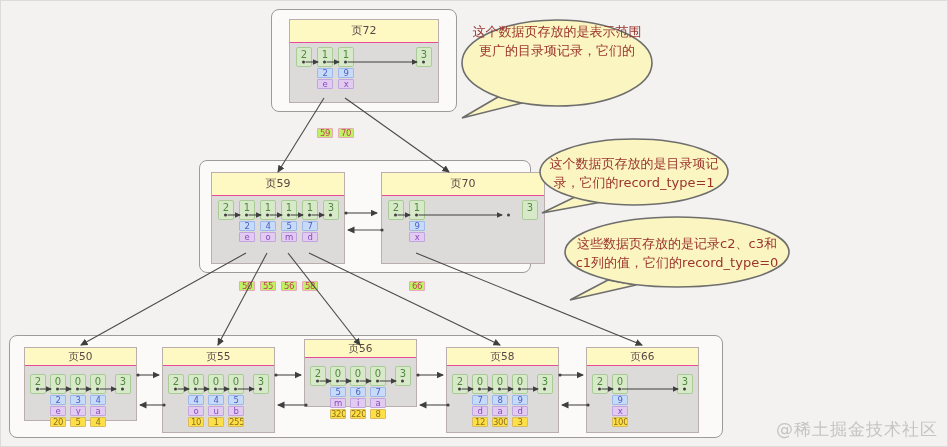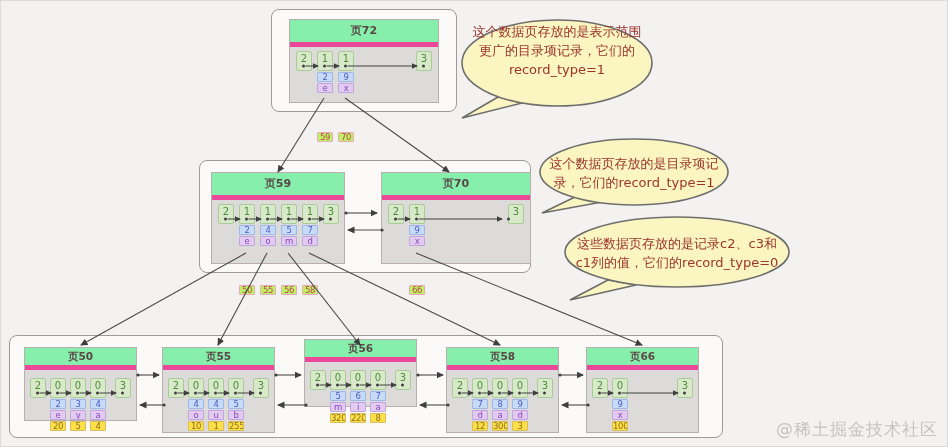--- a/index.html
+++ b/index.html
@@ -10,24 +10,23 @@
   }
   .group {
     position:absolute; background:#fbfaf8; border:1.5px solid #9d9b99;
     border-radius:8px; box-sizing:border-box;
   }
   .page {
     position:absolute; border:1px solid #b9b0ae; background:#dcdbd9;
     box-sizing:border-box;
   }
   .page-header {
-    background:#86efac; border-bottom:5px solid #ec4899; color:#5a4646;
+    background:#fef9c3; border-bottom:1px solid #ec4899; color:#5a4646;
     text-align:center; font-size:11px; height:22px; line-height:22px;
     overflow:hidden;
-    font-weight:bold;
   }
   .page.small .page-header { height:17px; line-height:17px; font-size:10.5px; }
   .page-body { position:relative; height:calc(100% - 22px); }
   .page.small .page-body { height:calc(100% - 17px); }
   .rec-row { display:flex; gap:5px; padding:4px 6px 0 6px; }
   .page.small .rec-row { gap:4px; padding:8px 5px 0 5px; }
   .rec { width:16px; flex:0 0 auto; display:flex; flex-direction:column; }
   .rec.last { margin-left:auto; }
   .rec-type {
     height:20px; background:#d8e9ca; border:1px solid #a9cc96; border-radius:2px;
@@ -150,21 +149,21 @@
           <circle cx="97.5" cy="19" r="1.5" fill="#3f3f3f"></circle>
           <circle cx="118.5" cy="19" r="1.5" fill="#3f3f3f"></circle>
           <line x1="15.5" y1="19" x2="28" y2="19" stroke="#3f3f3f" stroke-width="1" marker-end="url(#m-p59)"></line>
           <line x1="36.5" y1="19" x2="49" y2="19" stroke="#3f3f3f" stroke-width="1" marker-end="url(#m-p59)"></line>
           <line x1="57.5" y1="19" x2="70" y2="19" stroke="#3f3f3f" stroke-width="1" marker-end="url(#m-p59)"></line>
           <line x1="78.5" y1="19" x2="91" y2="19" stroke="#3f3f3f" stroke-width="1" marker-end="url(#m-p59)"></line>
           <line x1="99.5" y1="19" x2="112" y2="19" stroke="#3f3f3f" stroke-width="1" marker-end="url(#m-p59)"></line>
         </svg>
       </div>
     </div>
-    <div class="page" style="left: 380px; top: 171px; width: 150px; height: 92px;">
+    <div class="page" style="left: 380px; top: 171px; width: 164px; height: 92px;">
       <div class="page-header">页70</div>
       <div class="page-body">
         <div class="rec-row">
           <div class="rec">
             <div class="rec-type">2</div>
           </div>
           <div class="rec">
             <div class="rec-type">1</div>
             <div class="val c2">9</div>
             <div class="val c3">x</div>
@@ -453,21 +452,20 @@
         <circle cx="559" cy="374" r="1.6" fill="#3f3f3f"></circle>
         <line x1="559" y1="374" x2="582" y2="374" stroke="#4a4a4a" stroke-width="1.1" marker-end="url(#ah-g)"></line>
         <circle cx="587" cy="404" r="1.6" fill="#3f3f3f"></circle>
         <line x1="587" y1="404" x2="561" y2="404" stroke="#4a4a4a" stroke-width="1.1" marker-end="url(#ah-g)"></line>
       </g>
   </svg>
 
   <div class="bubble-text" style="left:460px; top:21px; width:192px;">
     <div>这个数据页存放的是表示范围</div>
     <div>更广的目录项记录，它们的</div>
-    <div>record_type=1</div>
   </div>
   <div class="bubble-text" style="left:539px; top:153px; width:188px;">
     <div>这个数据页存放的是目录项记</div>
     <div>录，它们的record_type=1</div>
   </div>
   <div class="bubble-text" style="left:564px; top:233px; width:224px;">
     <div>这些数据页存放的是记录c2、c3和</div>
     <div>c1列的值，它们的record_type=0</div>
   </div>
 

